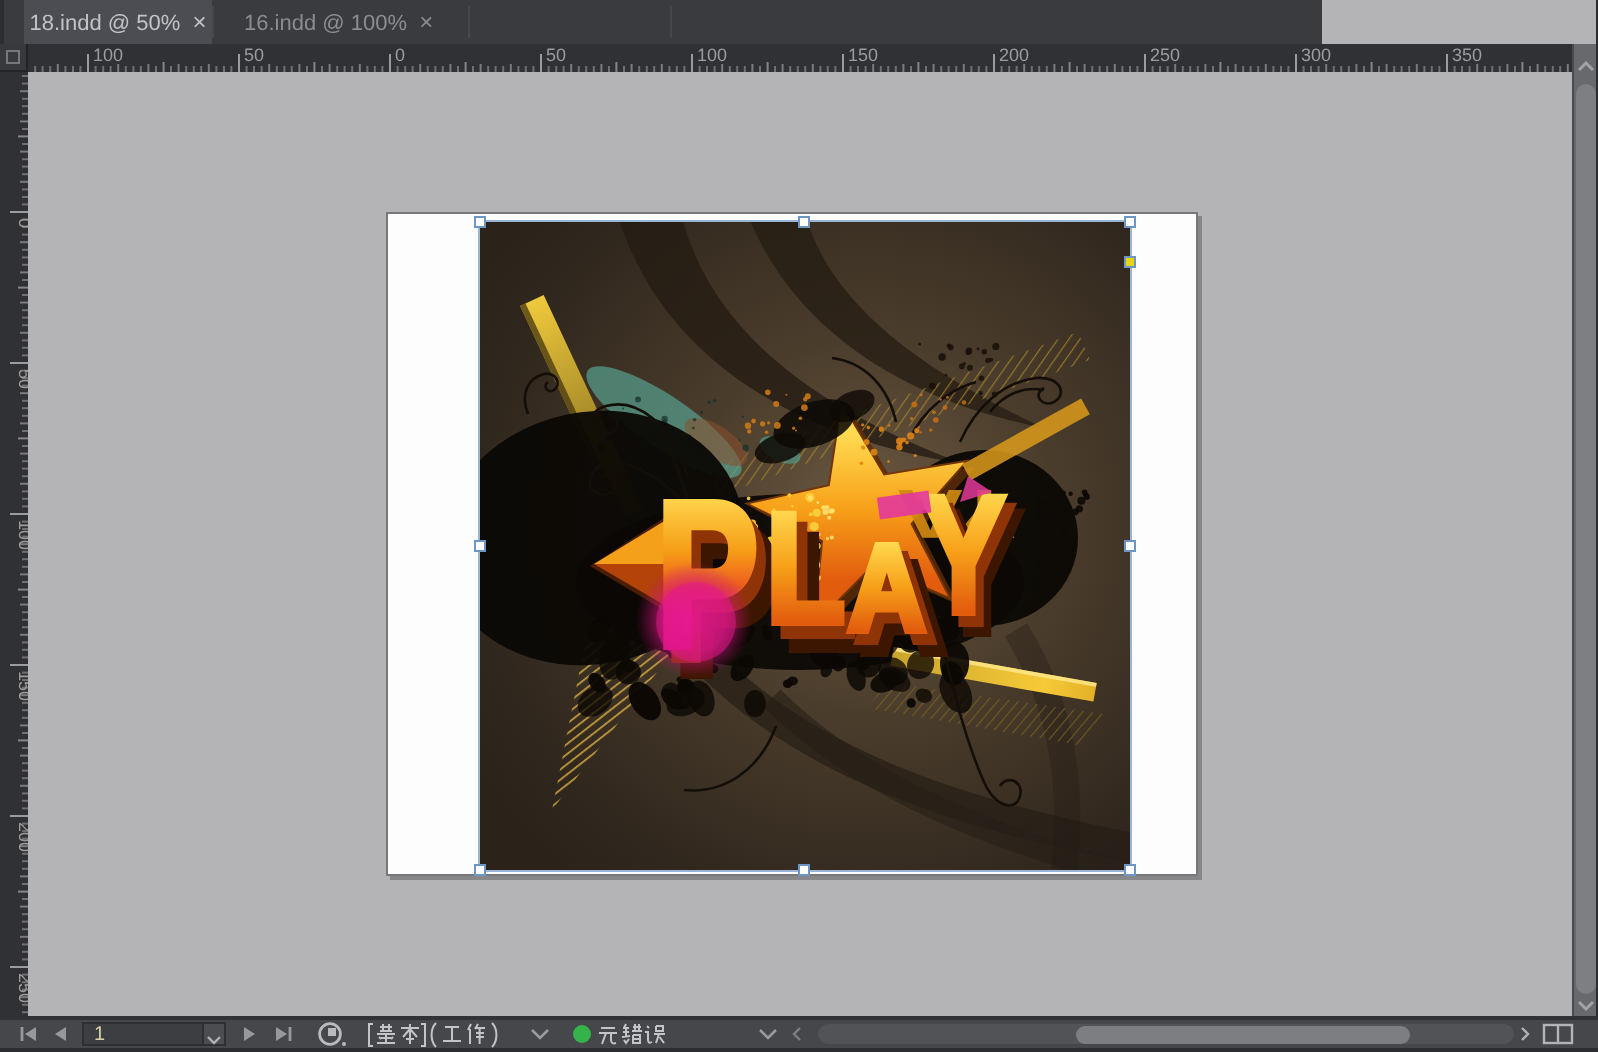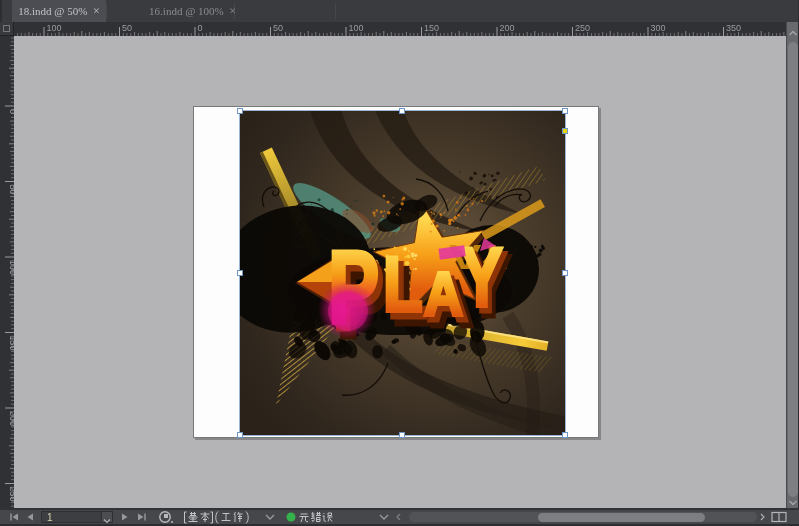--- a/index.html
+++ b/index.html
@@ -1,26 +1,26 @@
 <!DOCTYPE html>
 <html><head><meta charset="utf-8">
 <style>
 *{margin:0;padding:0;box-sizing:border-box}
 body{width:799px;height:526px;overflow:hidden;font-family:"Liberation Sans",sans-serif;position:relative;background:#b4b4b7}
 .abs{position:absolute}
 </style></head>
 <body>
 
-<div class="abs" style="left:0;top:0;width:799px;height:22px;background:#3a3b3e;border-left:2px solid #2c2d30;font-family:Liberation Serif, serif;">
+<div class="abs" style="left:0;top:0;width:661px;height:22px;background:#3a3b3e;border-left:2px solid #2c2d30;">
   <div class="abs" style="left:10px;top:0;width:94px;height:22px;background:#4b4d52;"></div>
   <div class="abs" style="left:104px;top:3px;width:1px;height:16px;background:#46474b;"></div>
   <div class="abs" style="left:232px;top:3px;width:1px;height:16px;background:#46474b;"></div>
   <div class="abs" style="left:333px;top:3px;width:1px;height:16px;background:#46474b;"></div>
   <div class="abs" style="left:10px;top:0;width:94px;height:22px;color:#c2c3c6;font-size:11px;line-height:22px;text-align:center;">18.indd @ 50%&nbsp;&nbsp;<span style="font-size:12px;">×</span></div>
-  <div class="abs" style="left:106px;top:0;width:128px;height:22px;color:#8b8c90;font-size:11px;line-height:22px;text-align:right;">16.indd @ 100%&nbsp;&nbsp;<span style="font-size:12px;">×</span></div>
+  <div class="abs" style="left:120px;top:0;width:128px;height:22px;color:#8b8c90;font-size:11px;line-height:22px;text-align:left;">16.indd @ 100%&nbsp;&nbsp;<span style="font-size:12px;">×</span></div>
 </div>
 
 <div class="abs" style="left:0;top:22px;width:799px;height:14px;background:#303134;">
   <div class="abs" style="left:0;top:0;width:14px;height:14px;background:#38393c;border-right:1px solid #222326;border-bottom:1px solid #222326;">
      <div class="abs" style="left:3px;top:3px;width:7px;height:7px;border:1px solid #77787b;"></div>
   </div>
   <svg class="abs" style="left:0;top:-22px" width="799" height="36" viewBox="0 0 799 36">
   <line x1="17.6" y1="33" x2="17.6" y2="36" stroke="#6f7074" stroke-width="1"></line>
 <line x1="21.3" y1="33" x2="21.3" y2="36" stroke="#6f7074" stroke-width="1"></line>
 <line x1="25.1" y1="33" x2="25.1" y2="36" stroke="#6f7074" stroke-width="1"></line>

